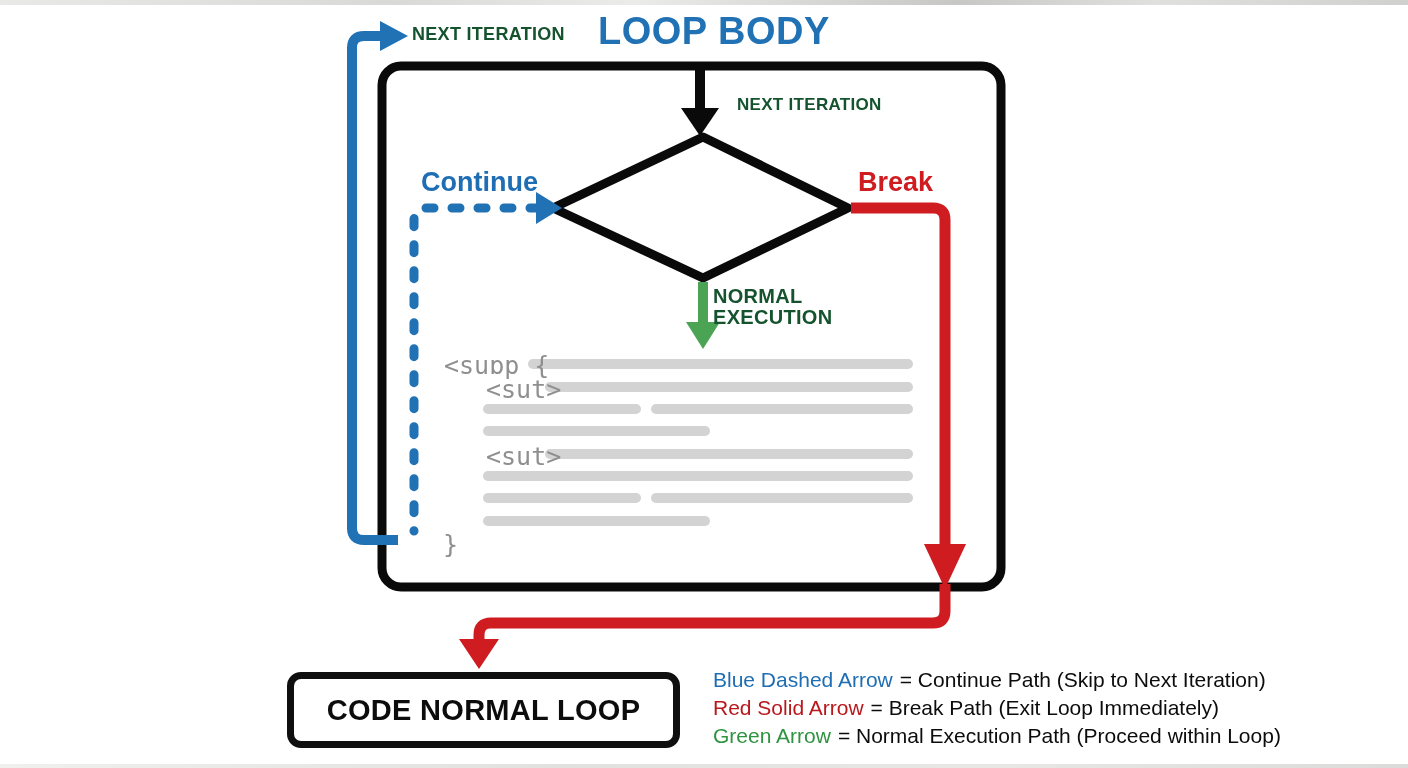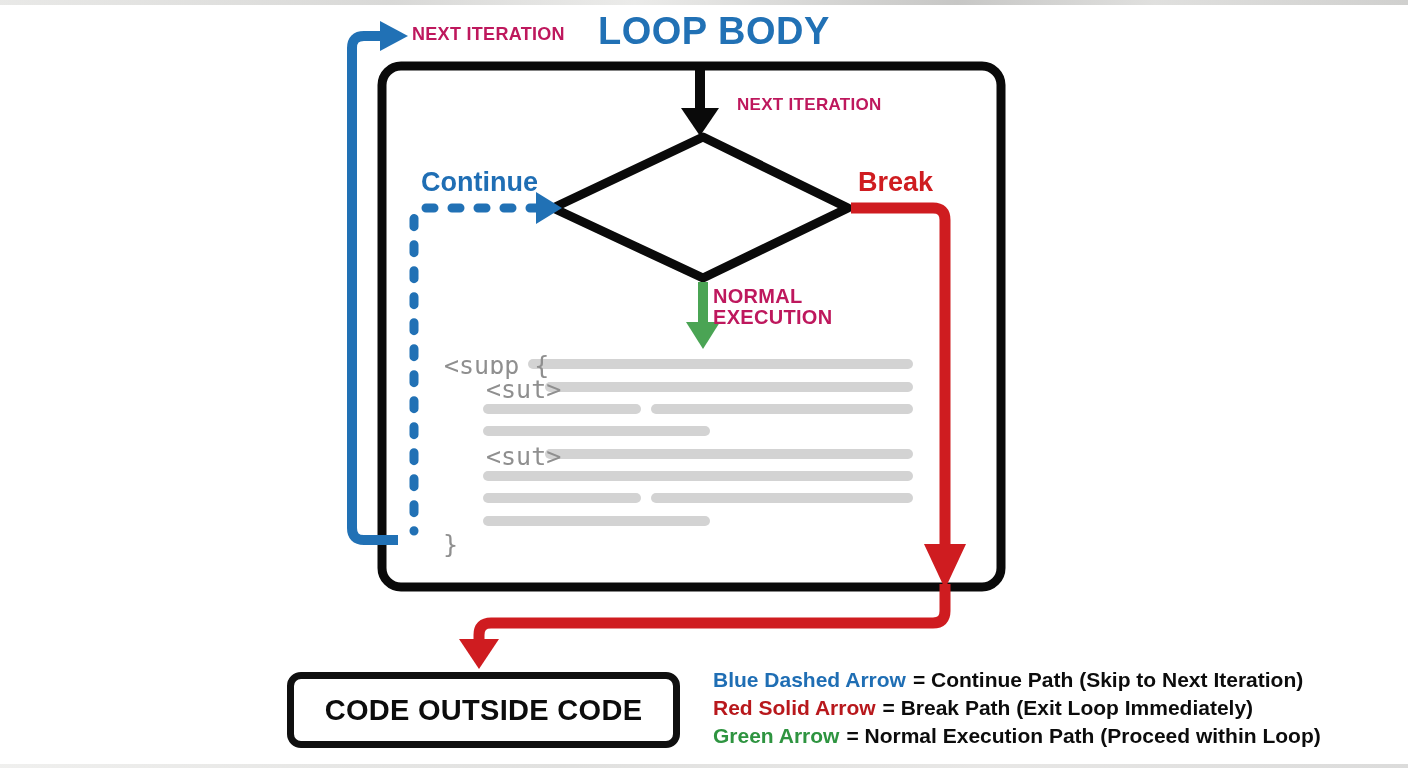--- a/index.html
+++ b/index.html
@@ -6,21 +6,21 @@
   html,body { background:#fff; }
   .stage {
     position:relative;
     width:1408px; height:768px;
     background:#ffffff;
     overflow:hidden;
     font-family:"Liberation Sans", sans-serif;
   }
   svg.overlay { position:absolute; left:0; top:0; width:1408px; height:768px; }
 
-  .lbl { position:absolute; font-weight:bold; color:#be185d; white-space:nowrap; }
+  .lbl { position:absolute; font-weight:bold; color:#14532d; white-space:nowrap; }
   .lbl-small { font-size:18px; letter-spacing:0.3px; }
   .title-blue {
     font-size:38px; color:#2171b5; letter-spacing:0.5px;
   }
   .continue-lbl { font-size:27px; color:#1f6eb4; }
   .break-lbl { font-size:27px; color:#cf1c20; }
   .condition-lbl {
     left:553px; top:193px; width:295px;
     text-align:center; font-size:29px; letter-spacing:0.3px;
   }
@@ -35,21 +35,21 @@
   }
   .outside-box {
     position:absolute; left:287px; top:672px; width:393px; height:76px;
     border:7px solid #0f0f0f; border-radius:14px; background:#fff;
     display:flex; align-items:center; justify-content:center;
     font-size:29px; font-weight:bold; color:#0c0c0c; letter-spacing:0.3px;
   }
   .legend {
     position:absolute; left:713px; top:668px;
     display:flex; flex-direction:column; gap:5px;
-    font-size:21px; font-weight:bold; color:#0c0c0c;
+    font-size:21px; font-weight:normal; color:#0c0c0c;
   }
   .legend-row { white-space:nowrap; line-height:23px; }
   .legend-desc { margin-left:7px; }
   .noise-top {
     position:absolute; left:0; top:0; width:1408px; height:5px;
     background:linear-gradient(90deg,#e3e3e1 0%,#cfcfcd 28%,#e6e6e4 45%,#b9b9b7 68%,#d8d8d6 82%,#c4c4c2 100%);
     opacity:0.8;
   }
   .noise-bottom {
     position:absolute; left:0; bottom:0; width:1408px; height:4px;
@@ -117,21 +117,21 @@
     <div>NORMAL</div>
     <div>EXECUTION</div>
   </div>
 
   <div class="code-token" style="left:444px; top:351px;">&lt;suɒp {</div>
   <div class="code-token" style="left:486px; top:375px;">&lt;sut&gt;</div>
   <div class="code-token" style="left:486px; top:442px;">&lt;sut&gt;</div>
   <div class="code-token" style="left:443px; top:530px;">}</div>
 
   <div class="outside-box">
-    <span>CODE OUTSIDE CODE</span>
+    <span>CODE NORMAL LOOP</span>
   </div>
 
   <div class="legend">
     <div class="legend-row">
       <span style="color: rgb(31, 110, 180);">Blue Dashed Arrow</span><span class="legend-desc">= Continue Path (Skip to Next Iteration)</span>
     </div>
     <div class="legend-row">
       <span style="color: rgb(184, 24, 28);">Red Solid Arrow</span><span class="legend-desc">= Break Path (Exit Loop Immediately)</span>
     </div>
     <div class="legend-row">

